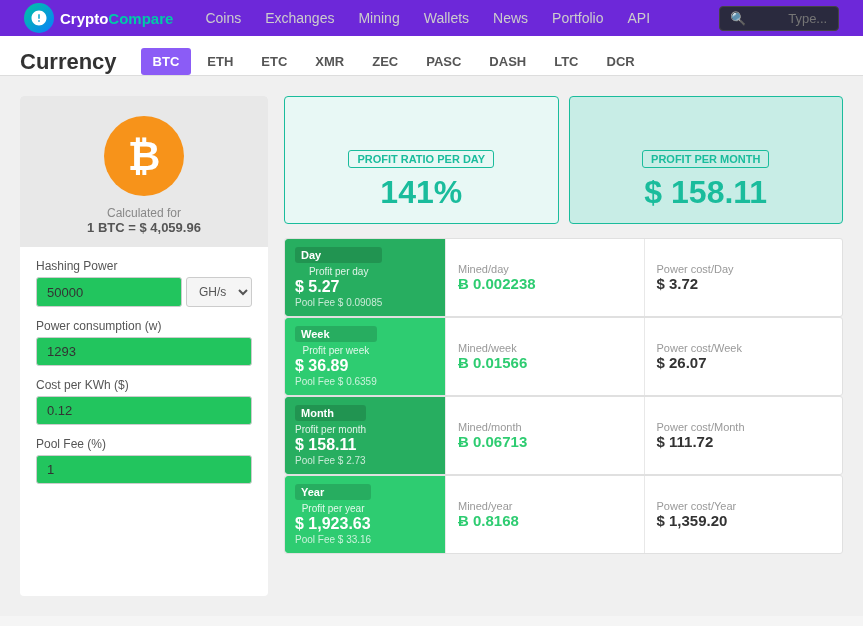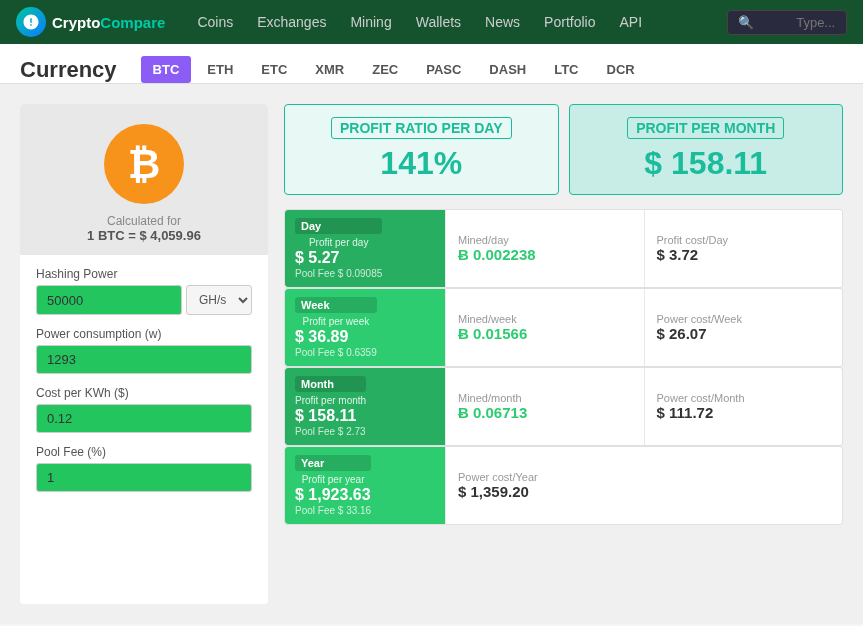--- a/index.html
+++ b/index.html
@@ -1,24 +1,24 @@
 <!DOCTYPE html>
 <html><head>
   <meta charset="utf-8">
   <style>
     * { margin: 0; padding: 0; box-sizing: border-box; }
     body { font-family: Arial, sans-serif; background: #f5f5f5; font-size: 13px; color: #333; width: 863px; }
 
     
     nav {
-      background: #14532d;
+      background: #6d28d9;
       display: flex;
       align-items: center;
-      height: 44px;
-      padding: 0 16px;
+      height: 36px;
+      padding: 0 24px;
     }
     .nav-logo {
       display: flex; align-items: center; margin-right: 20px;
     }
     .logo-circle {
       width: 30px; height: 30px; border-radius: 50%;
       background: linear-gradient(135deg, #00c6a0, #0a7cff);
       display: flex; align-items: center; justify-content: center;
       margin-right: 6px;
     }
@@ -93,23 +93,23 @@
     .right-panel { flex: 1; display: flex; flex-direction: column; gap: 10px; }
 
     
     .profit-header { display: flex; gap: 10px; margin-bottom: 4px; }
     .profit-box {
       flex: 1; border-radius: 4px; padding: 12px 16px; text-align: center;
     }
     .profit-box.day-box { background: #e8f8f5; border: 1px solid #1abc9c; }
     .profit-box.month-box { background: #c8ede6; border: 1px solid #1abc9c; }
     .profit-box-label {
-      font-size: 14px; font-weight: bold; color: #1abc9c; text-transform: uppercase;
+      font-size: 11px; font-weight: bold; color: #1abc9c; text-transform: uppercase;
       border: 1px solid #1abc9c; border-radius: 3px; display: inline-block;
-      padding: 2px 8px; margin-bottom: 6px;
+      padding: 2px 8px; margin-bottom: 6px; margin-top: 41px;
     }
     .profit-box-value { font-size: 32px; font-weight: bold; color: #1abc9c; }
 
     
     .data-row {
       display: grid; grid-template-columns: 160px 1fr 1fr; background: #fff;
       border-radius: 3px; overflow: hidden; border: 1px solid #e0e0e0;
     }
     .row-label-cell {
       background: #2ecc71; color: #fff; display: flex; align-items: center;
@@ -236,21 +236,21 @@
         <span class="row-profit-label">Profit per day</span>
         <span class="row-profit-value">$ 5.27</span>
         <span class="row-pool-fee">Pool Fee $ 0.09085</span>
       </div>
     </div>
     <div class="data-cell">
       <span class="data-cell-label">Mined/day</span>
       <span class="data-cell-value">Ƀ 0.002238</span>
     </div>
     <div class="data-cell">
-      <span class="data-cell-label">Profit cost/Day</span>
+      <span class="data-cell-label">Power cost/Day</span>
       <span class="data-cell-value cost">$ 3.72</span>
     </div>
   </div>
         <div class="data-row row-week">
     <div class="row-label-cell">
       <div class="row-label-inner">
         <span class="row-period">Week</span>
         <span class="row-profit-label">Profit per week</span>
         <span class="row-profit-value">$ 36.89</span>
         <span class="row-pool-fee">Pool Fee $ 0.6359</span>
@@ -286,20 +286,24 @@
         <div class="data-row row-year">
     <div class="row-label-cell">
       <div class="row-label-inner">
         <span class="row-period">Year</span>
         <span class="row-profit-label">Profit per year</span>
         <span class="row-profit-value">$ 1,923.63</span>
         <span class="row-pool-fee">Pool Fee $ 33.16</span>
       </div>
     </div>
     <div class="data-cell">
+      <span class="data-cell-label">Mined/year</span>
+      <span class="data-cell-value">Ƀ 0.8168</span>
+    </div>
+    <div class="data-cell">
       <span class="data-cell-label">Power cost/Year</span>
       <span class="data-cell-value cost">$ 1,359.20</span>
     </div>
   </div>
       </div>
 
   </div>
 </div>
 
 </body></html>

